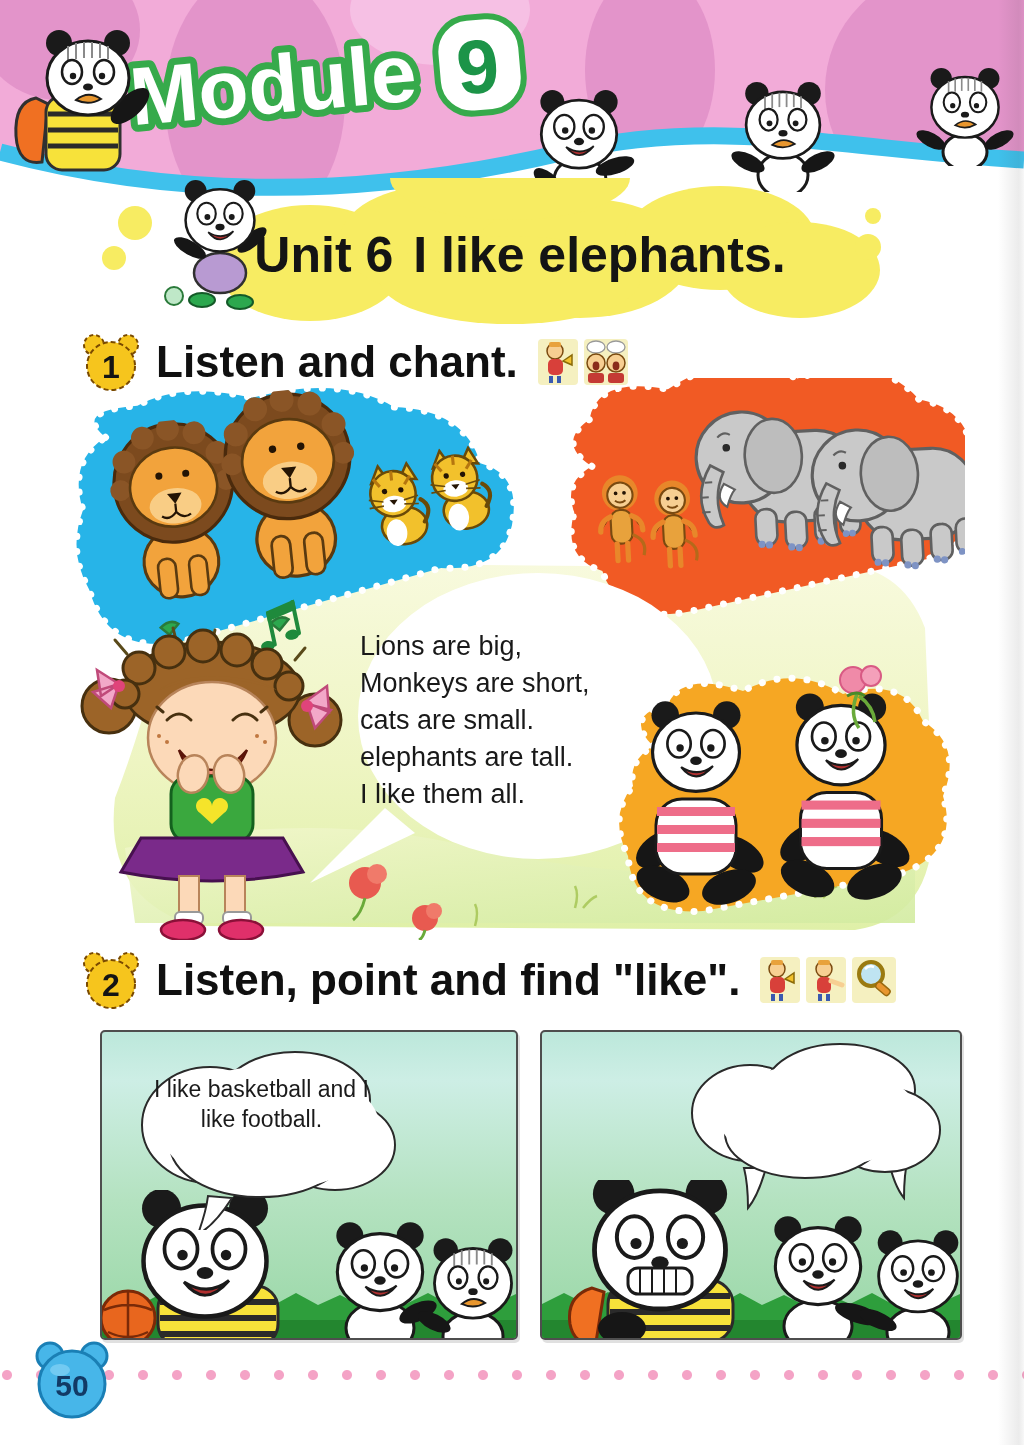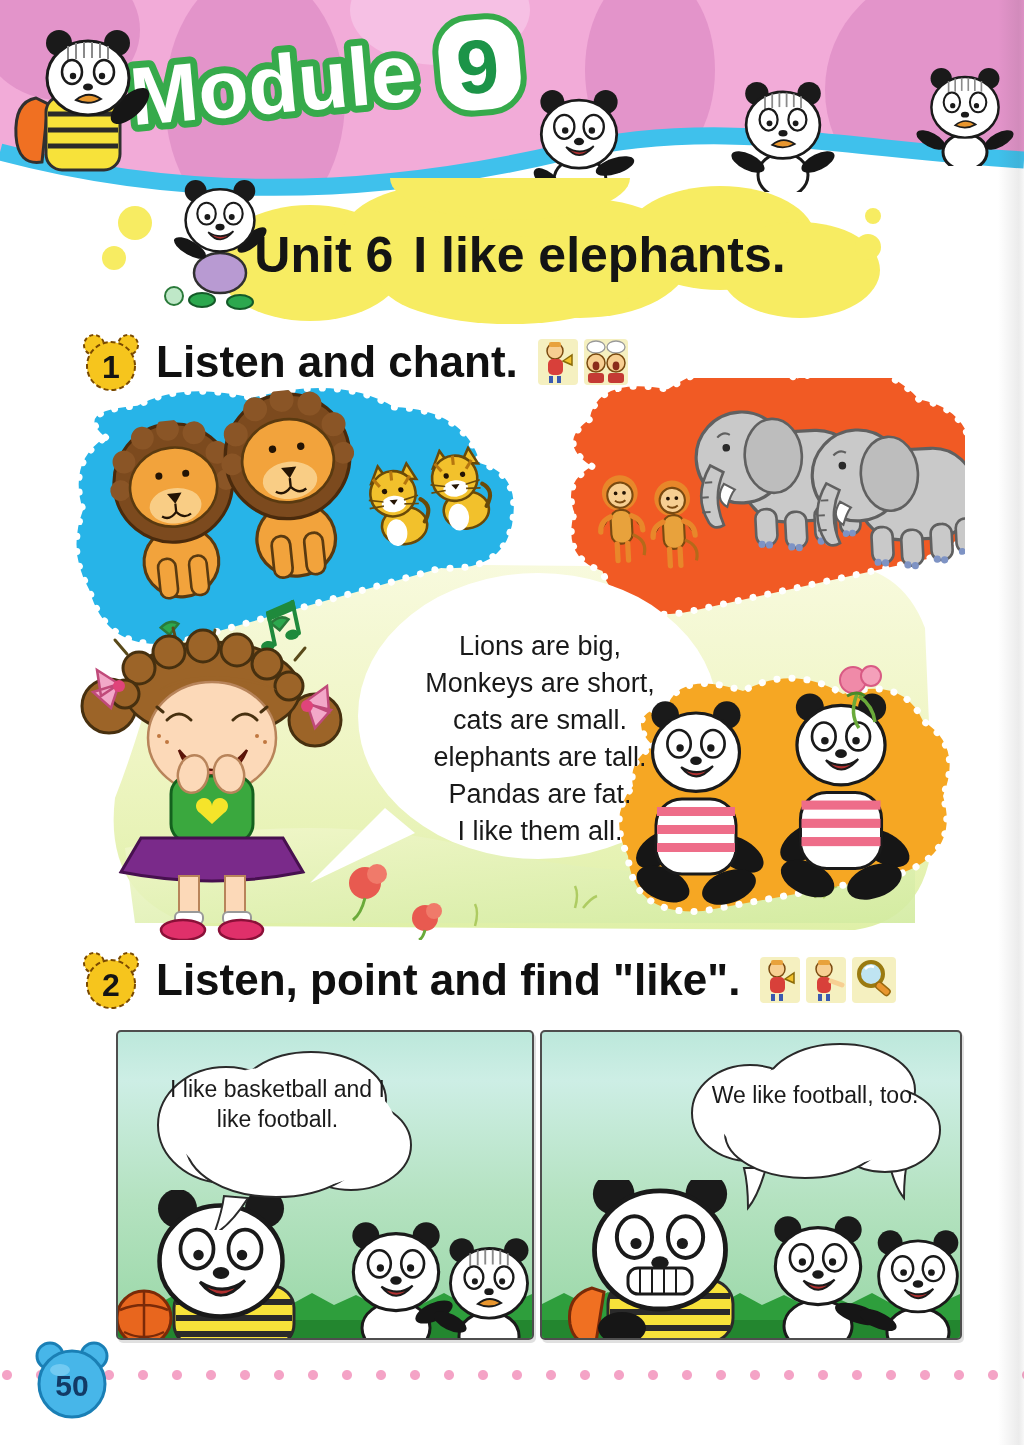--- a/index.html
+++ b/index.html
@@ -15,27 +15,27 @@
              font-size:50px;font-weight:bold;color:#141414;letter-spacing:0px;white-space:nowrap;}
   .unit-text .gap{display:inline-block;width:20px;}
   
   .act-head{left:80px;width:880px;height:64px;display:flex;align-items:center;gap:14px;}
   .act1{top:330px;}
   .act2{top:948px;}
   .act-label{font-size:44px;font-weight:bold;color:#101010;}
   .act-icons{display:flex;gap:6px;margin-left:6px;}
   
   .scene{left:55px;top:378px;width:910px;height:562px;}
-  .chant-bubble-text{left:305px;top:250px;width:360px;text-align:center;
+  .chant-bubble-text{left:305px;top:250px;width:360px;
                      font-size:27px;line-height:37px;color:#191919;}
   
   .panel{top:1030px;height:306px;border:2px solid #4e4e4e;border-radius:5px;overflow:hidden;
          background:linear-gradient(180deg,#bce8db 0%,#cdeee5 16%,#b4e2c0 55%,#99d7a6 100%);
          box-shadow:2px 3px 0 rgba(0,0,0,.12);}
-  .panel-left{left:116px;width:414px;}
+  .panel-left{left:100px;width:414px;}
   .panel-right{left:540px;width:418px;}
   .bubble-text{position:absolute;text-align:center;font-size:23px;line-height:30px;color:#1a1a1a;font-weight:500;}
   
   .dotline{left:0;top:1368px;width:1024px;height:14px;
     background-image:radial-gradient(circle at 7px 7px,var(--dot-pink,#f4a3c6) 4.5px,transparent 5.5px);
     background-size:34px 14px;background-repeat:repeat-x;}
   .edge-shade{right:0;top:0;width:26px;height:1445px;
     background:linear-gradient(90deg,rgba(0,0,0,0) 0%,rgba(60,60,60,.10) 80%,rgba(60,60,60,.04) 100%);}
   .dot{border-radius:50%;background:var(--cloud-yellow,#f7ec62);}
 </style>
@@ -429,21 +429,20 @@
         <circle cx="26" cy="10" r="10" fill="#f4a0ba" stroke="#d85a84" stroke-width="2"></circle>
         <path d="M2,30 q10,-6 18,0" stroke="#4a8a2a" stroke-width="3" fill="none"></path>
       </g>
     </svg>
     
     <div class="abs chant-bubble-text">
       <div>Lions are big,</div>
       <div>Monkeys are short,</div>
       <div>cats are small.</div>
       <div>elephants are tall.</div>
-      <div>Pandas are fat.</div>
       <div>I like them all.</div>
     </div>
   </div>
 
   <div class="abs act-head act2">
     <svg width="62" height="58" viewBox="0 0 62 58">
       <circle cx="14" cy="12" r="10" fill="#f6c51d" stroke="#7a4a00" stroke-width="2" stroke-dasharray="4 3"></circle>
       <circle cx="48" cy="12" r="10" fill="#f6c51d" stroke="#7a4a00" stroke-width="2" stroke-dasharray="4 3"></circle>
       <circle cx="31" cy="33" r="24" fill="#f6c51d" stroke="#7a4a00" stroke-width="2" stroke-dasharray="5 3"></circle>
       <text x="31" y="45" text-anchor="middle" font-family="Liberation Sans, sans-serif" font-size="32" font-weight="bold" fill="#141414">2</text>
@@ -563,21 +562,20 @@
       <g fill="#ffffff" stroke="#2a2a2a" stroke-width="2">
         <path d="M96,130 q-8,28 -18,40 q0,-24 -4,-40 Z"></path>
         <path d="M218,120 q6,28 16,40 q0,-24 4,-40 Z"></path>
         <ellipse cx="80" cy="75" rx="58" ry="48"></ellipse>
         <ellipse cx="170" cy="52" rx="75" ry="46"></ellipse>
         <ellipse cx="215" cy="92" rx="55" ry="42"></ellipse>
         <ellipse cx="135" cy="95" rx="80" ry="45"></ellipse>
       </g>
       <ellipse cx="148" cy="78" rx="100" ry="52" fill="#fff"></ellipse>
     </svg>
-    <div class="bubble-text" style="left:168px;top:48px;width:210px">We like football, too.</div>
   </div>
 
   <div class="abs dotline"></div>
   <svg class="abs" style="left:30px;top:1340px" width="84" height="80" viewBox="0 0 84 80">
     <circle cx="20" cy="16" r="13" fill="#47b6e9" stroke="#1a7fb5" stroke-width="3"></circle>
     <circle cx="64" cy="16" r="13" fill="#47b6e9" stroke="#1a7fb5" stroke-width="3"></circle>
     <circle cx="42" cy="44" r="33" fill="#47b6e9" stroke="#1a7fb5" stroke-width="3"></circle>
     <ellipse cx="30" cy="30" rx="10" ry="6" fill="#7dd0f4" opacity="0.8"></ellipse>
     <text x="42" y="56" text-anchor="middle" font-family="Liberation Sans, sans-serif" font-size="30" font-weight="bold" fill="#123a66">50</text>
   </svg>

